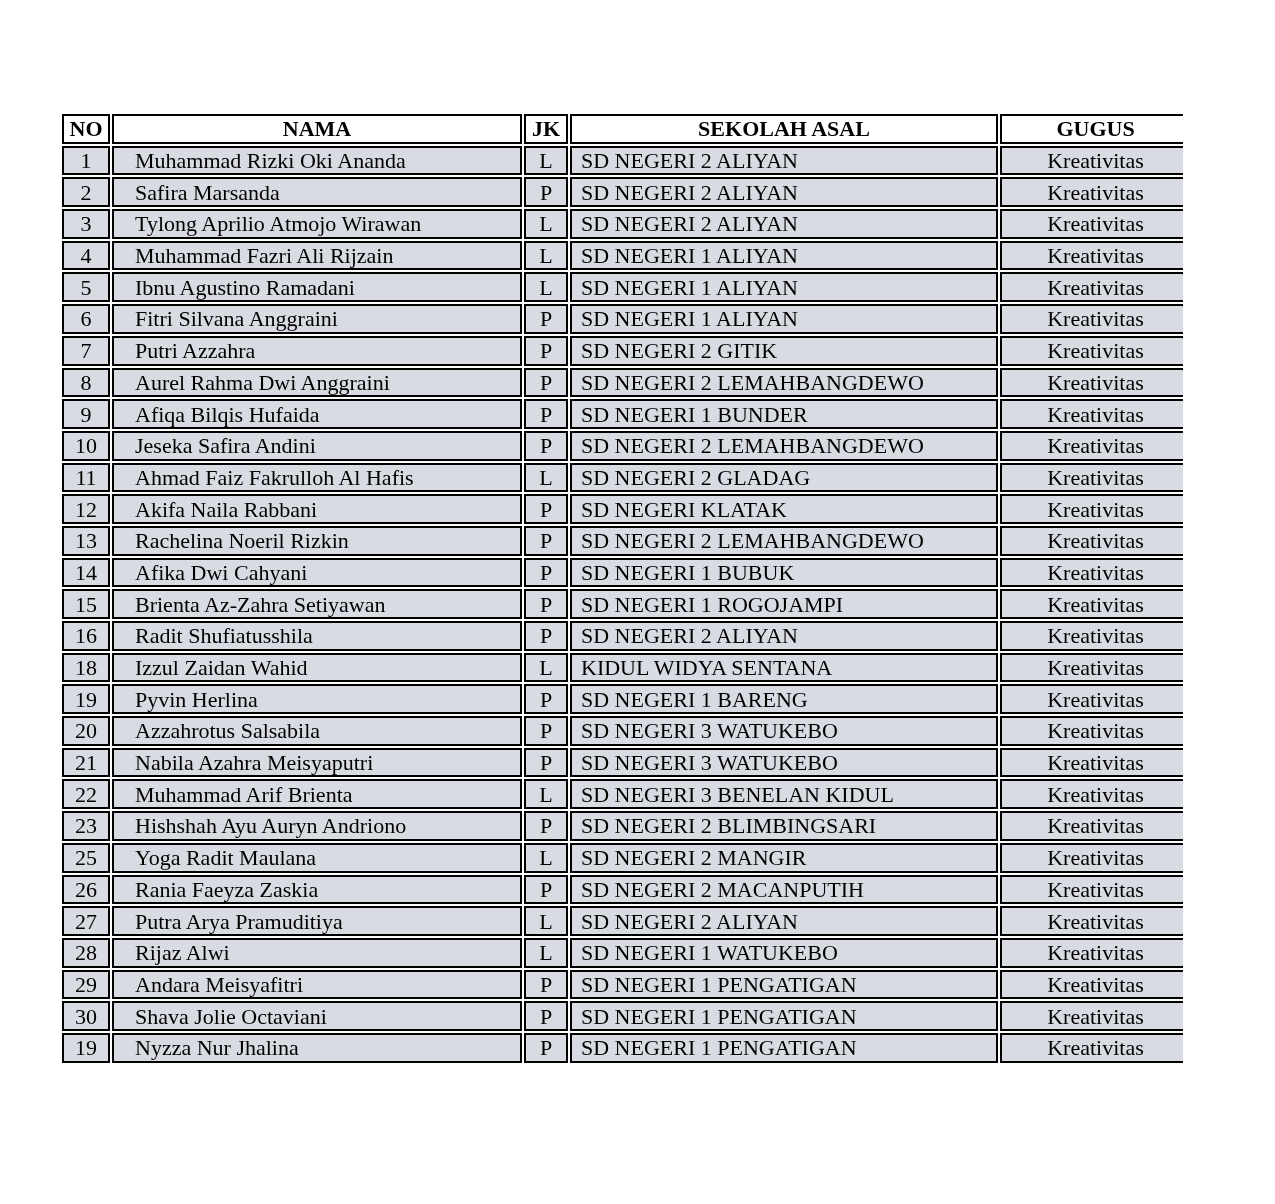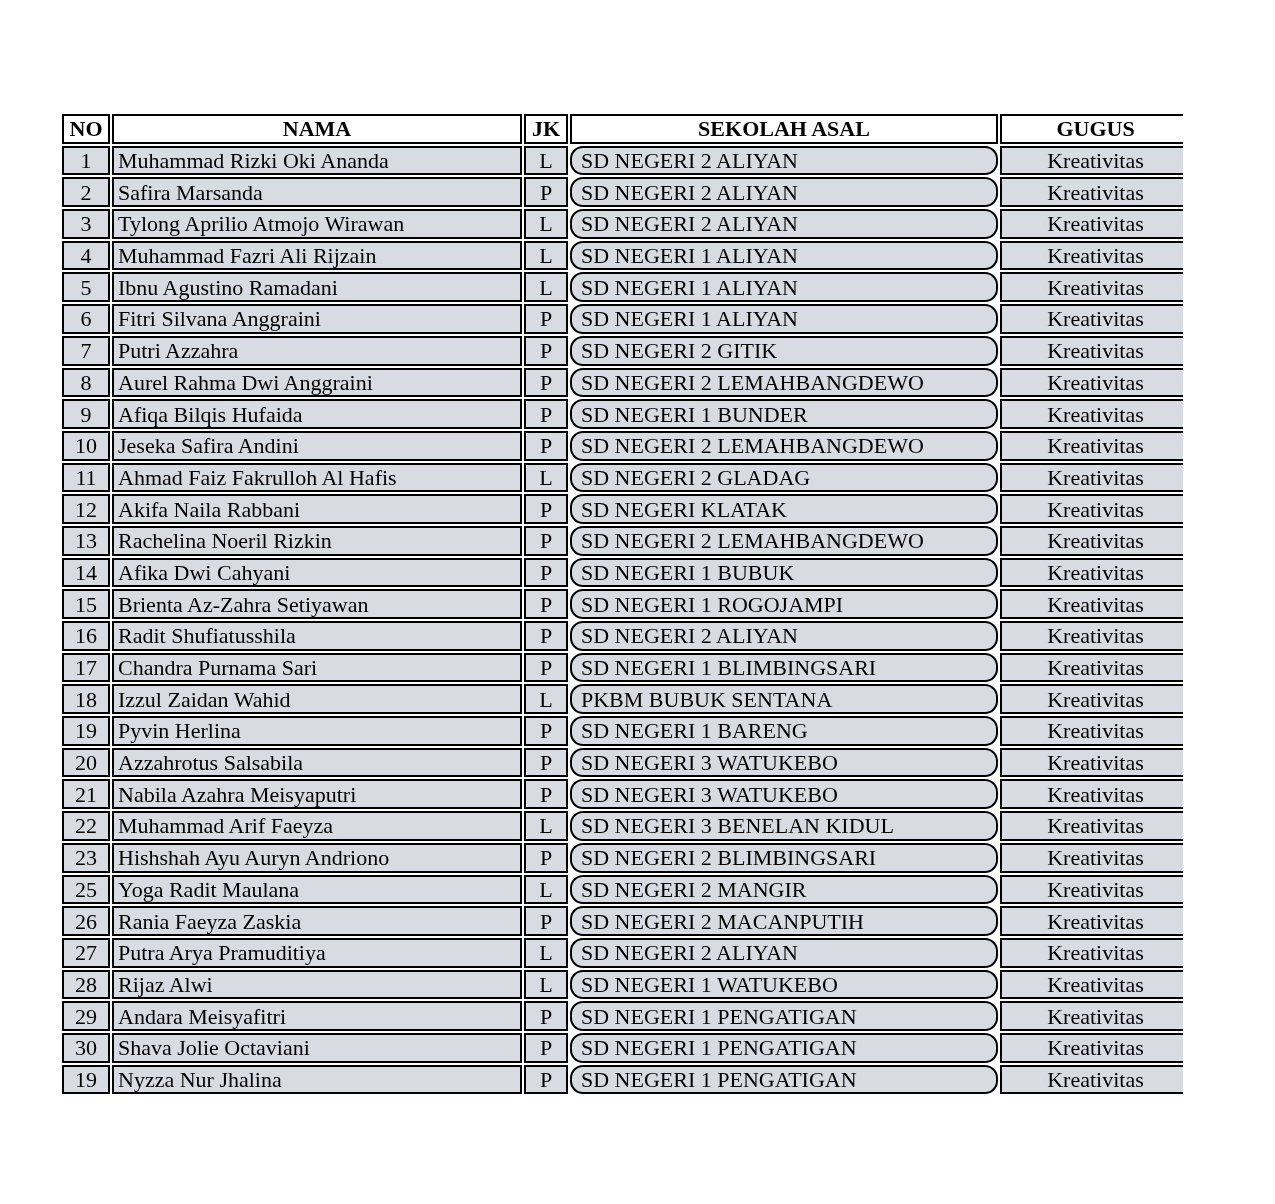--- a/index.html
+++ b/index.html
@@ -45,22 +45,22 @@
     vertical-align: middle;
   }
   th {
     background: var(--header-bg);
     font-weight: bold;
     text-align: center;
   }
   td { background: var(--row-bg); }
   td.a-center { text-align: center; }
   td.a-left   { text-align: left; }
-  td.pad-nama    { padding-left: 4px; margin-left: 36px; }
-  td.pad-sekolah { padding-left: 9px; border-radius: 13px; }
+  td.pad-nama    { padding-left: 21px; margin-left: 36px; }
+  td.pad-sekolah { padding-left: 9px; }
 </style>
 </head>
 <body>
 
 <div class="page">
   <table class="roster">
     <colgroup>
       <col class="c-no">
       <col class="c-nama">
       <col class="c-jk">
@@ -183,31 +183,24 @@
           <td class="a-center">Kreativitas</td>
         </tr>
         <tr>
           <td class="a-center">16</td>
           <td class="a-left pad-nama">Radit Shufiatusshila</td>
           <td class="a-center">P</td>
           <td class="a-left pad-sekolah">SD NEGERI 2 ALIYAN</td>
           <td class="a-center">Kreativitas</td>
         </tr>
         <tr>
-          <td class="a-center">17</td>
-          <td class="a-left pad-nama">Chandra Purnama Sari</td>
-          <td class="a-center">P</td>
-          <td class="a-left pad-sekolah">SD NEGERI 1 BLIMBINGSARI</td>
-          <td class="a-center">Kreativitas</td>
-        </tr>
-        <tr>
           <td class="a-center">18</td>
           <td class="a-left pad-nama">Izzul Zaidan Wahid</td>
           <td class="a-center">L</td>
-          <td class="a-left pad-sekolah">PKBM BUBUK SENTANA</td>
+          <td class="a-left pad-sekolah">KIDUL WIDYA SENTANA</td>
           <td class="a-center">Kreativitas</td>
         </tr>
         <tr>
           <td class="a-center">19</td>
           <td class="a-left pad-nama">Pyvin Herlina</td>
           <td class="a-center">P</td>
           <td class="a-left pad-sekolah">SD NEGERI 1 BARENG</td>
           <td class="a-center">Kreativitas</td>
         </tr>
         <tr>
@@ -219,21 +212,21 @@
         </tr>
         <tr>
           <td class="a-center">21</td>
           <td class="a-left pad-nama">Nabila Azahra Meisyaputri</td>
           <td class="a-center">P</td>
           <td class="a-left pad-sekolah">SD NEGERI 3 WATUKEBO</td>
           <td class="a-center">Kreativitas</td>
         </tr>
         <tr>
           <td class="a-center">22</td>
-          <td class="a-left pad-nama">Muhammad Arif Faeyza</td>
+          <td class="a-left pad-nama">Muhammad Arif Brienta</td>
           <td class="a-center">L</td>
           <td class="a-left pad-sekolah">SD NEGERI 3 BENELAN KIDUL</td>
           <td class="a-center">Kreativitas</td>
         </tr>
         <tr>
           <td class="a-center">23</td>
           <td class="a-left pad-nama">Hishshah Ayu Auryn Andriono</td>
           <td class="a-center">P</td>
           <td class="a-left pad-sekolah">SD NEGERI 2 BLIMBINGSARI</td>
           <td class="a-center">Kreativitas</td>

